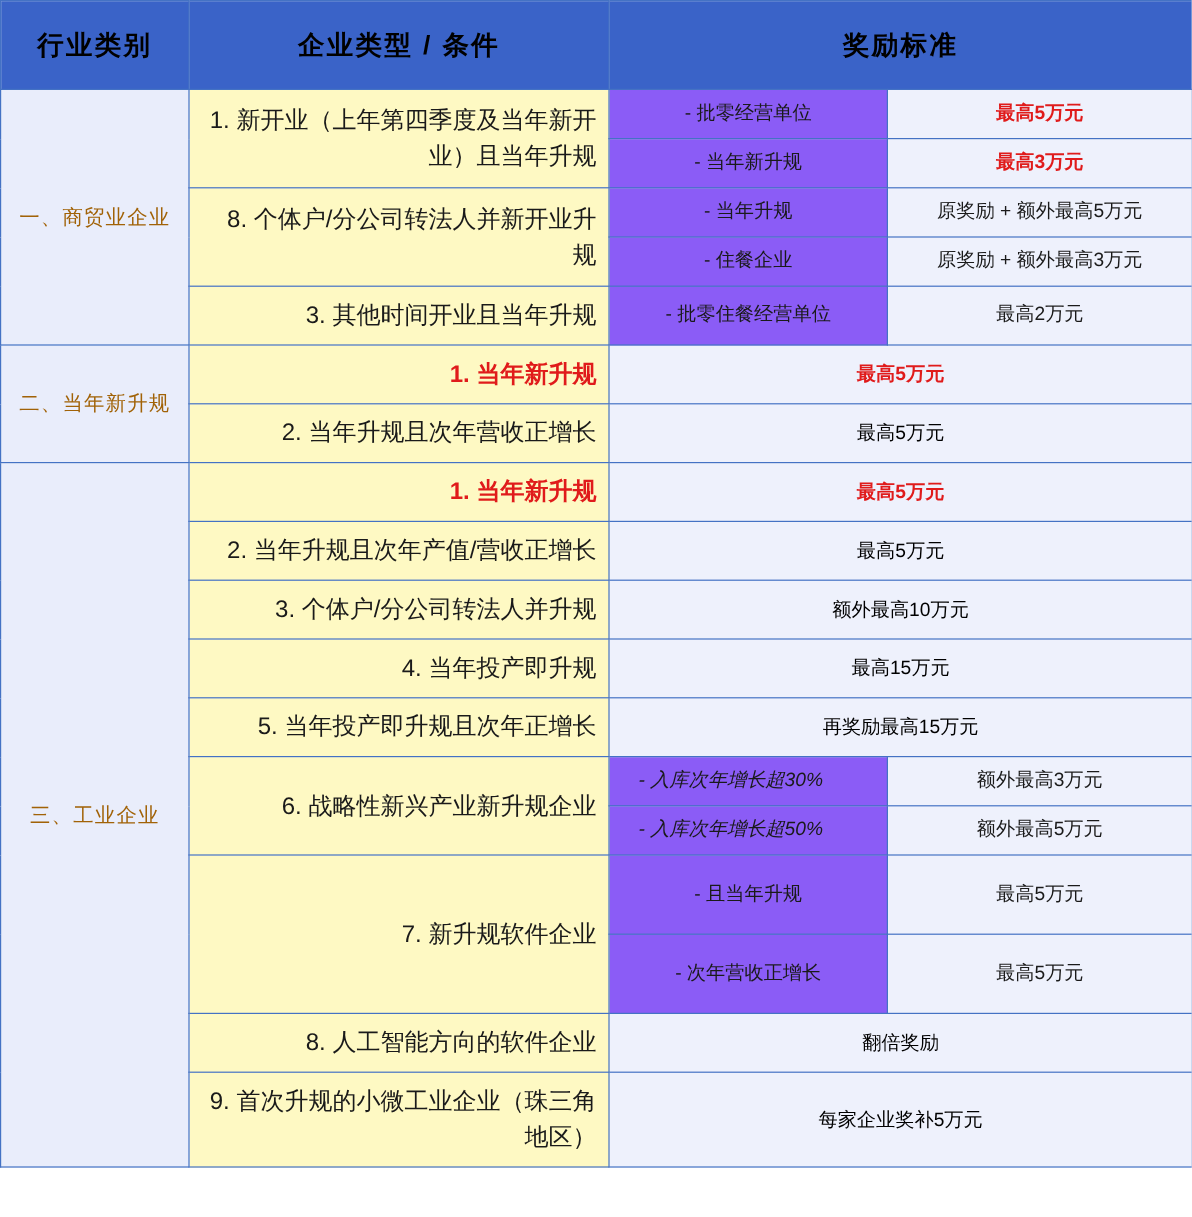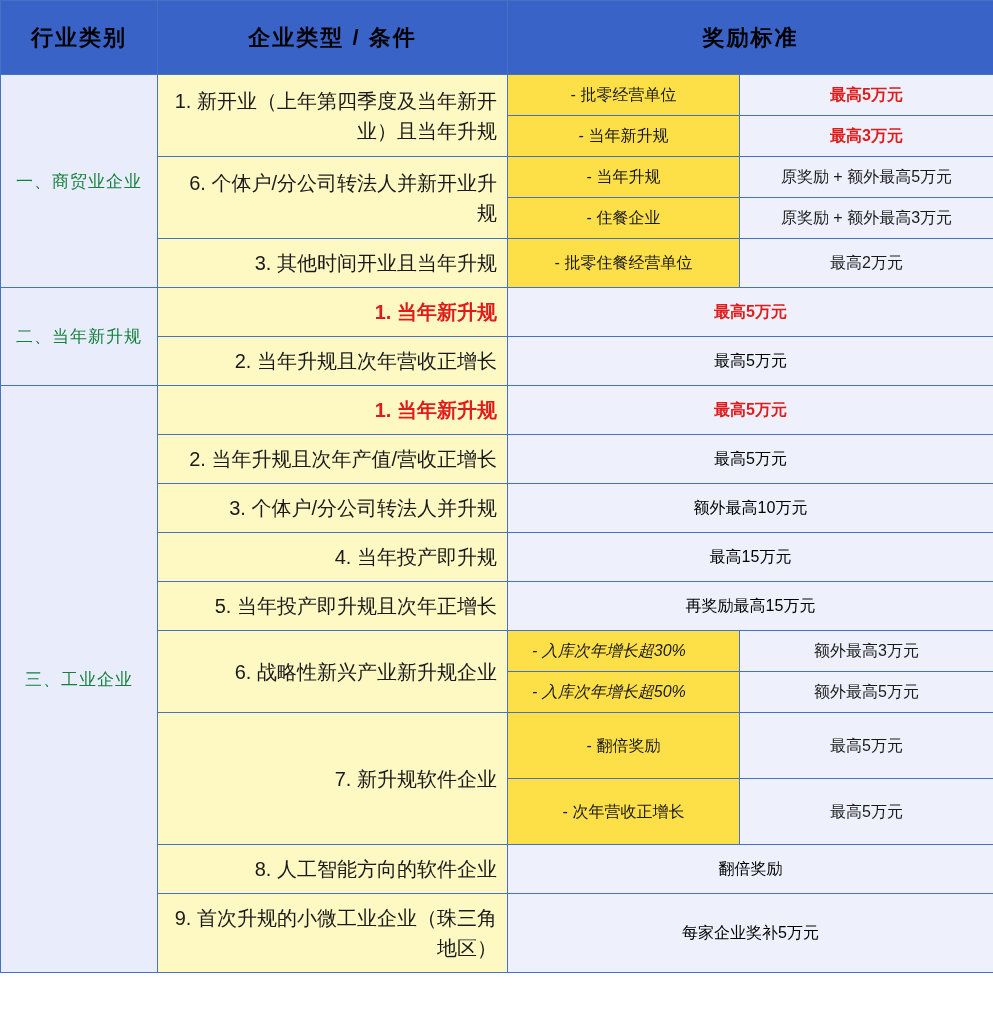--- a/index.html
+++ b/index.html
@@ -28,37 +28,37 @@
     font-size: 22px;
     font-weight: bold;
     text-align: center;
     letter-spacing: 2px;
     height: 74px;
     border: 1px solid #2d4fa0;
   }
   .cat-cell {
     background: #e9edfb;
     font-size: 17px;
-    color: #15803d;
+    color: #a16207;
     text-align: center;
     letter-spacing: 1px;
     vertical-align: middle;
     padding: 4px 2px;
   }
   .cond-cell {
     background: #fef9c3;
     font-size: 20px;
     color: #1a1a1a;
     vertical-align: middle;
     padding: 9px 10px 9px 14px;
     line-height: 1.5;
     text-align: right;
   }
   .sub-cell {
-    background: #fde047;
+    background: #8b5cf6;
     font-size: 16px;
     color: #1a1a1a;
     text-align: center;
     vertical-align: middle;
     padding: 8px 6px;
     line-height: 1.5;
   }
   .sub-cell.lead {
     text-align: left;
     padding-left: 24px;
@@ -108,21 +108,21 @@
       <td class="cat-cell" rowspan="5">一、商贸业企业</td>
       <td class="cond-cell" rowspan="2">1. 新开业（上年第四季度及当年新开业）且当年升规</td>
       <td class="sub-cell">- 批零经营单位</td>
       <td class="val-cell red-bold">最高5万元</td>
     </tr>
     <tr>
       <td class="sub-cell">- 当年新升规</td>
       <td class="val-cell red-bold">最高3万元</td>
     </tr>
     <tr>
-      <td class="cond-cell" rowspan="2">6. 个体户/分公司转法人并新开业升规</td>
+      <td class="cond-cell" rowspan="2">8. 个体户/分公司转法人并新开业升规</td>
       <td class="sub-cell">- 当年升规</td>
       <td class="val-cell">原奖励 + 额外最高5万元</td>
     </tr>
     <tr>
       <td class="sub-cell">- 住餐企业</td>
       <td class="val-cell">原奖励 + 额外最高3万元</td>
     </tr>
     <tr>
       <td class="cond-cell">3. 其他时间开业且当年升规</td>
       <td class="sub-cell">- 批零住餐经营单位</td>
@@ -164,21 +164,21 @@
       <td class="cond-cell" rowspan="2">6. 战略性新兴产业新升规企业</td>
       <td class="sub-cell lead">- 入库次年增长超30%</td>
       <td class="val-cell">额外最高3万元</td>
     </tr>
     <tr>
       <td class="sub-cell lead">- 入库次年增长超50%</td>
       <td class="val-cell">额外最高5万元</td>
     </tr>
     <tr>
       <td class="cond-cell" rowspan="2">7. 新升规软件企业</td>
-      <td class="sub-cell" style="height:66px">- 翻倍奖励</td>
+      <td class="sub-cell" style="height:66px">- 且当年升规</td>
       <td class="val-cell">最高5万元</td>
     </tr>
     <tr>
       <td class="sub-cell" style="height:66px">- 次年营收正增长</td>
       <td class="val-cell">最高5万元</td>
     </tr>
     <tr>
       <td class="cond-cell">8. 人工智能方向的软件企业</td>
       <td class="wide-val" colspan="2">翻倍奖励</td>
     </tr>

